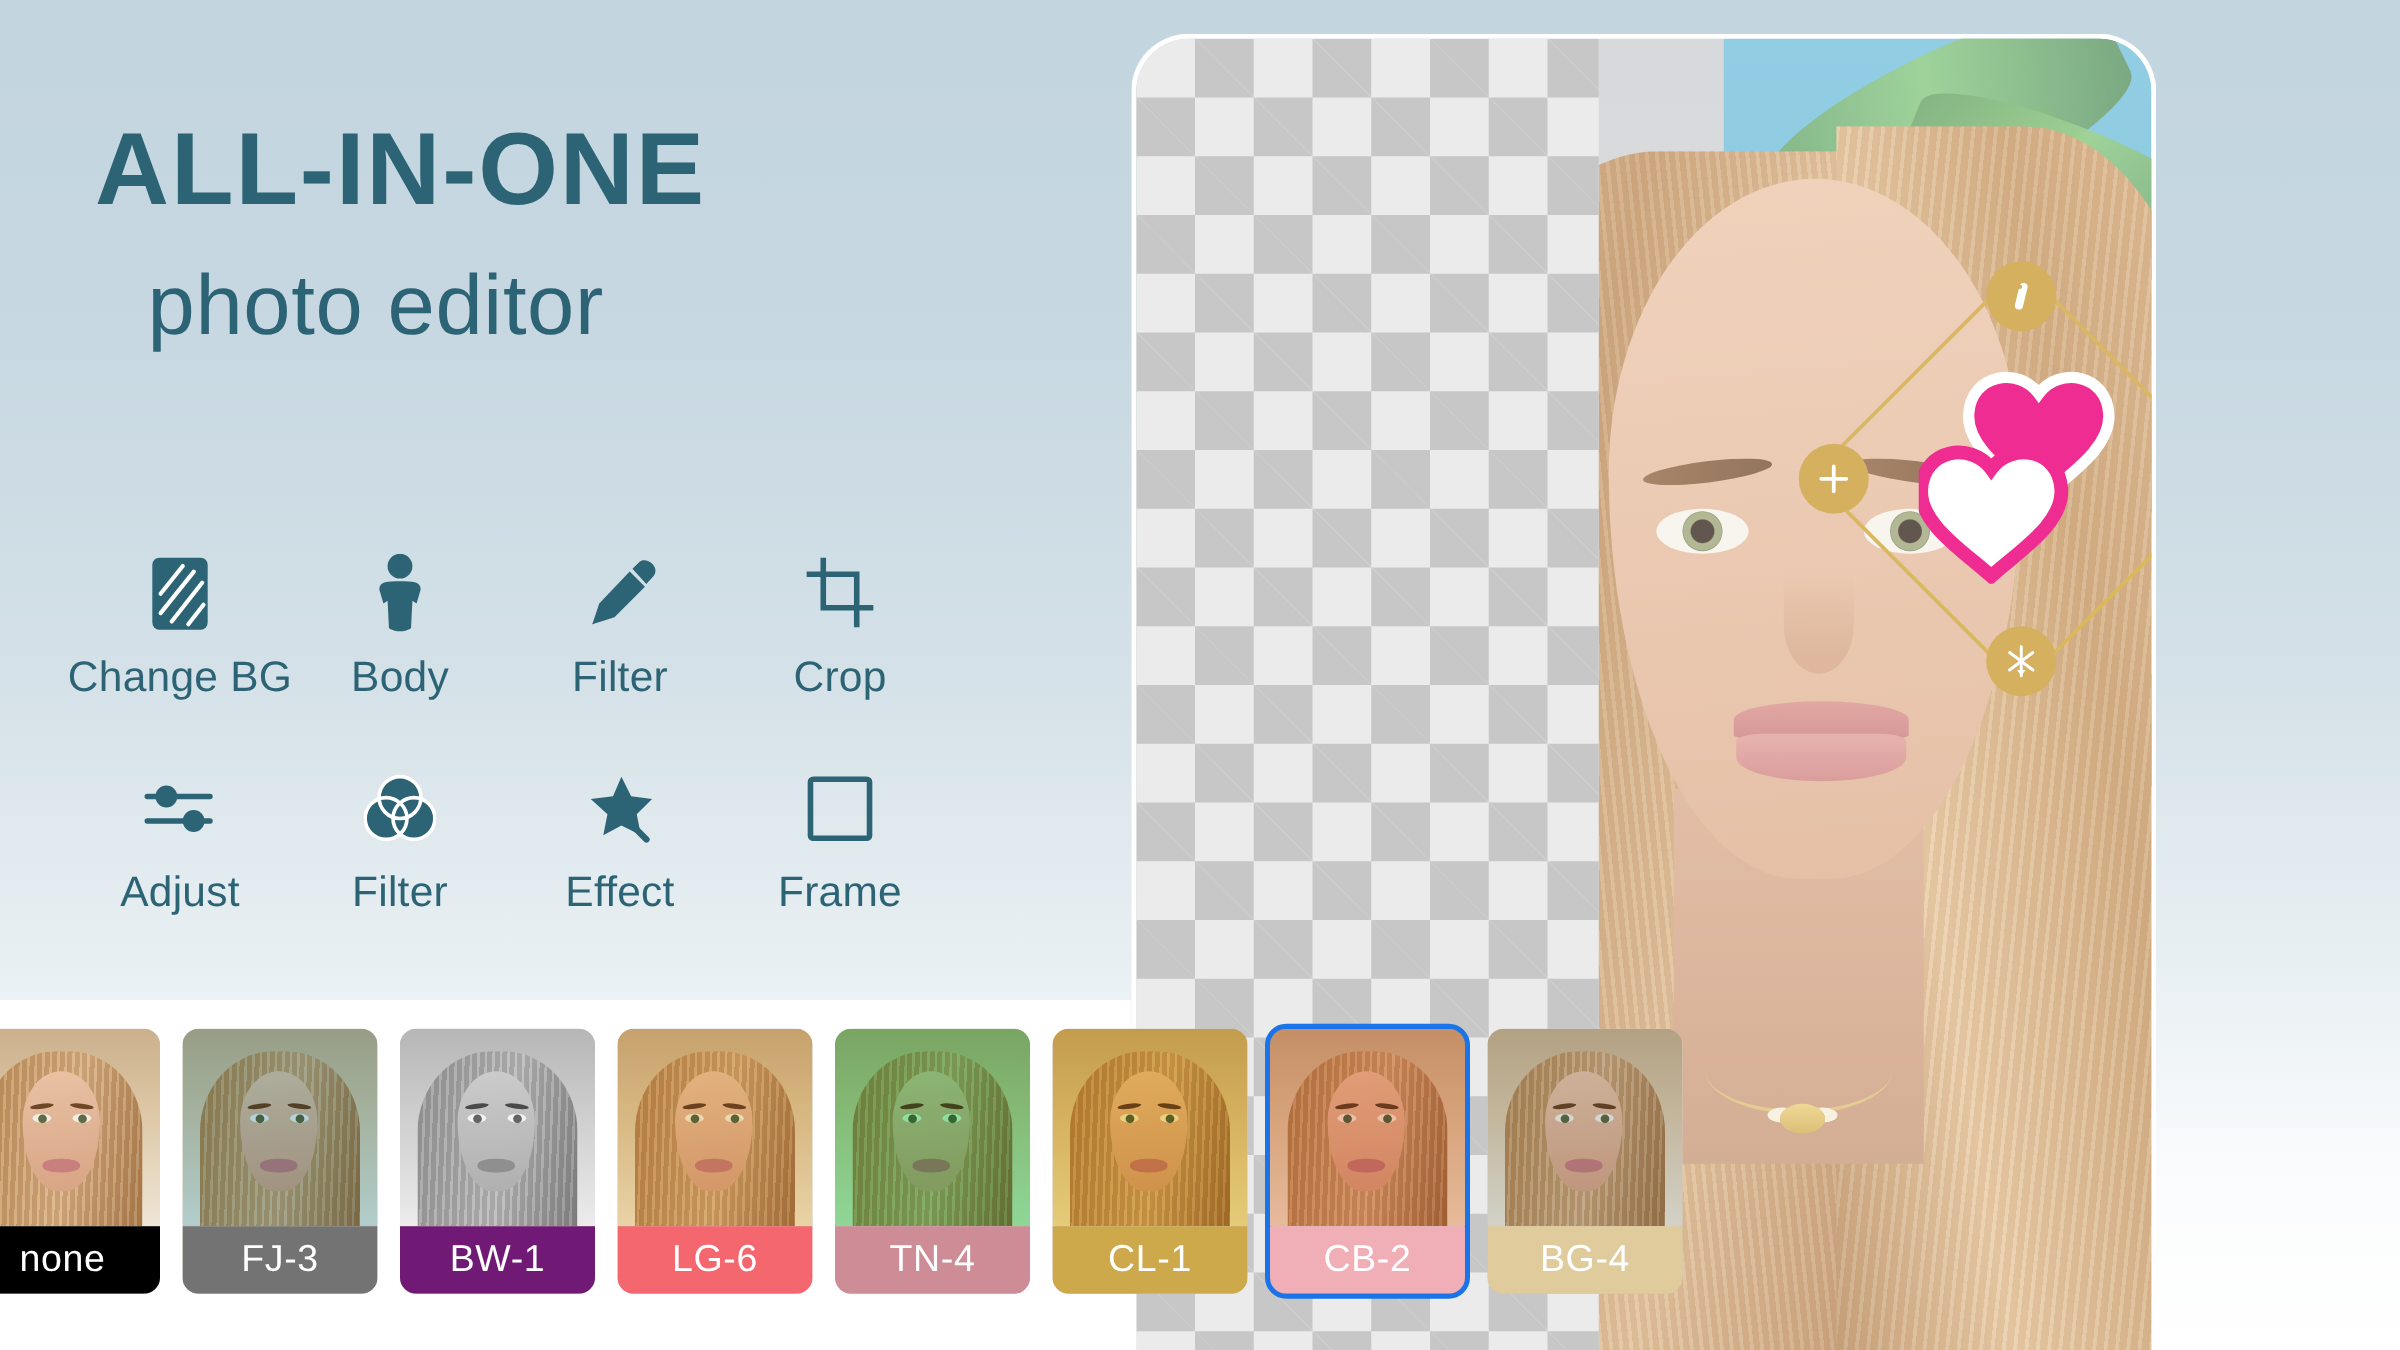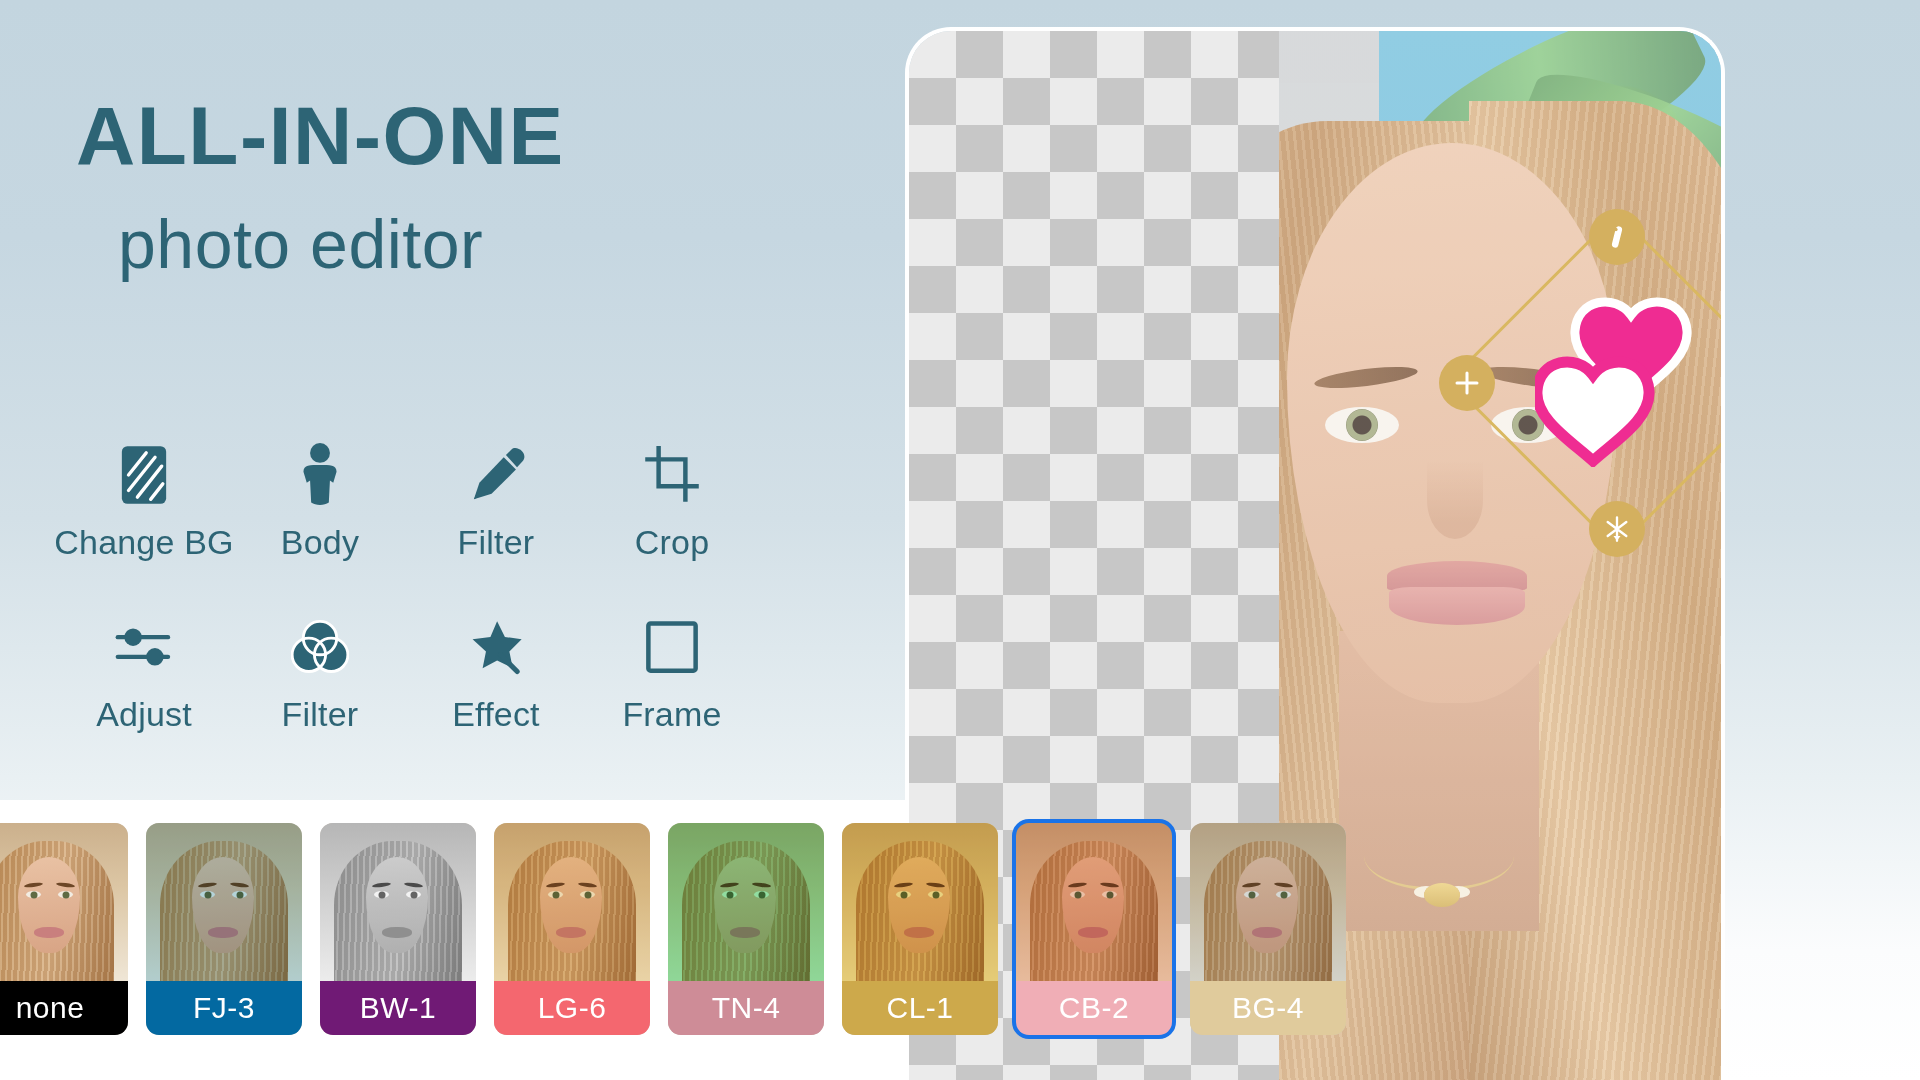--- a/index.html
+++ b/index.html
@@ -380,21 +380,21 @@
           <div class="mini-eye" style="left:54px;top:68px;">
             <i></i>
           </div>
           <div class="mini-eye" style="left:86px;top:68px;">
             <i></i>
           </div>
           <div class="mini-lip"></div>
         </div>
         <div class="mini-tint" style="background: rgba(110, 195, 230, 0.45); mix-blend-mode: multiply;"></div>
       </div>
-      <div class="flabel" style="background: #0369a1;">FJ-3</div>
+      <div class="flabel" style="background: #737373;">FJ-3</div>
     </div>
     <div class="fthumb">
       <div class="fimg">
         <div class="mini" style="filter: grayscale(1) contrast(1.05);">
           <div class="mini-bg"></div>
           <div class="mini-hair"></div>
           <div class="mini-face"></div>
           <div class="mini-brow" style="left:52px;top:60px;transform:rotate(-7deg);"></div>
           <div class="mini-brow" style="left:84px;top:60px;transform:rotate(7deg);"></div>
           <div class="mini-eye" style="left:54px;top:68px;">

